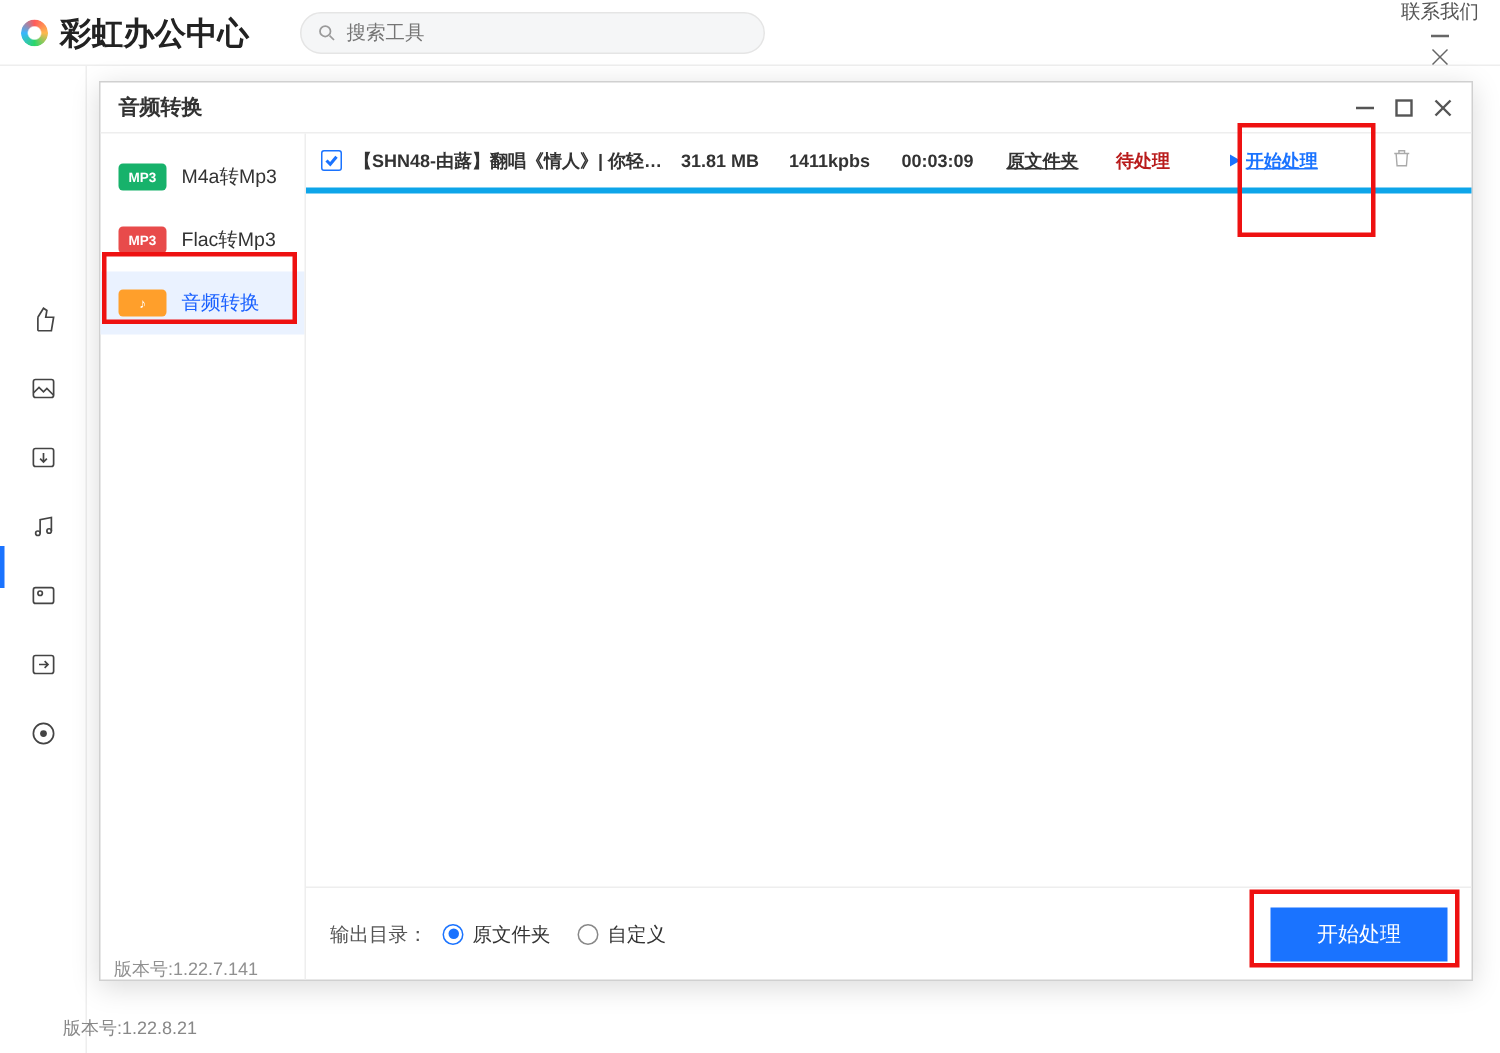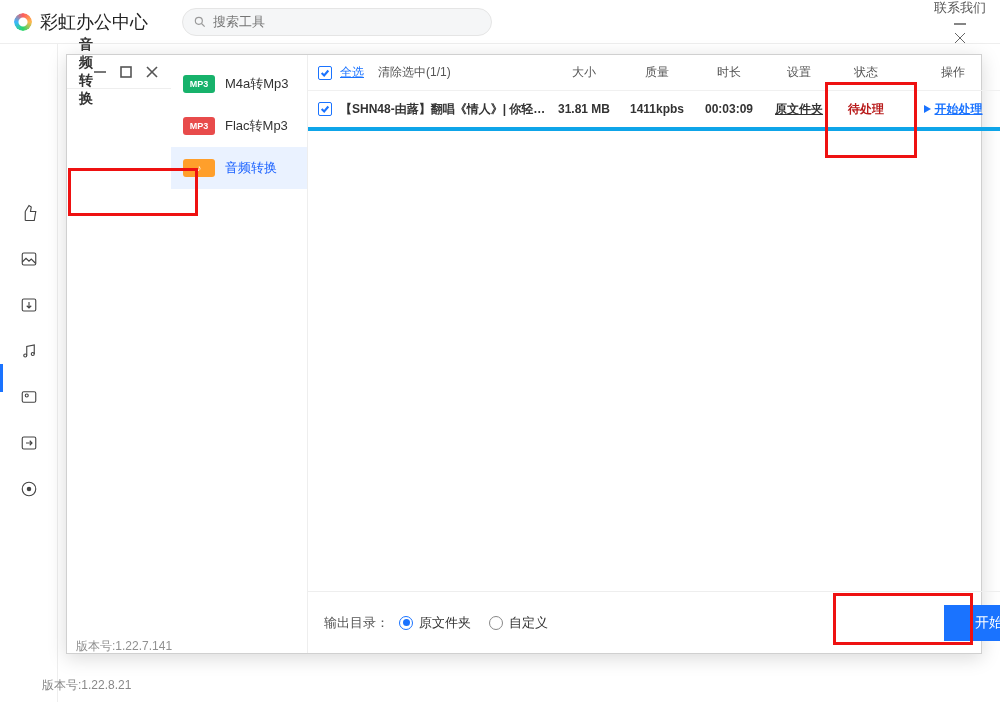--- a/index.html
+++ b/index.html
@@ -8,36 +8,36 @@
 
   
   .topbar { position: absolute; top: 0; left: 0; right: 0; height: 44px; display: flex; align-items: center; padding: 0 14px; border-bottom: 1px solid #eee; background: #fff; }
   .logo-ring {
     width: 18px; height: 18px; border-radius: 50%;
     background: conic-gradient(#ff5b5b, #ffb84d, #2bd66a, #39b6ff, #ff5b5b);
     -webkit-mask: radial-gradient(circle, transparent 4px, #000 5px);
     mask: radial-gradient(circle, transparent 4px, #000 5px);
     margin-right: 8px;
   }
-  .app-title { font-size: 18px; color: #222; font-weight: 400; }
+  .app-title { font-size: 21px; color: #222; font-weight: 700; }
   .search-wrap { margin-left: 34px; flex: 0 0 310px; height: 28px; background: #f5f6f7; border: 1px solid #e5e5e5; border-radius: 14px; display: flex; align-items: center; padding: 0 10px; gap: 6px; }
   .search-wrap svg { width: 14px; height: 14px; stroke: #9a9a9a; }
   .search-wrap input { border: none; outline: none; background: transparent; font-size: 13px; color: #555; flex: 1; }
   .top-right { margin-left: auto; display: flex; align-items: center; gap: 0; font-size: 13px; color: #555; flex-direction: column; }
   .win-btn { width: 14px; height: 14px; stroke: #666; cursor: pointer; }
 
   
   .leftrail { position: absolute; top: 44px; left: 0; width: 58px; bottom: 0; background: #fff; border-right: 1px solid #eee; padding-top: 160px; display: flex; flex-direction: column; align-items: center; gap: 28px; }
   .rail-icon { width: 18px; height: 18px; stroke: #444; fill: none; stroke-width: 1.5; }
   .rail-active { position: absolute; top: 320px; left: 0; width: 3px; height: 28px; background: #1a73ff; }
 
   .bg-footer { position: absolute; bottom: 8px; left: 42px; font-size: 12px; color: #888; display: flex; gap: 18px; }
 
   
-  .dialog { position: absolute; top: 54px; left: 66px; width: 916px; height: 600px; background: #fff; border: 1px solid #d0d0d0; box-shadow: 0 4px 18px rgba(0,0,0,0.15); display: flex; flex-direction: row; }
+  .dialog { position: absolute; top: 54px; left: 66px; width: 916px; height: 600px; background: #fff; border: 1px solid #d0d0d0; box-shadow: 0 4px 18px rgba(0,0,0,0.15); display: flex; flex-direction: column; }
   .dlg-titlebar { height: 34px; display: flex; align-items: center; padding: 0 12px; font-size: 14px; font-weight: 600; border-bottom: 1px solid #eee; }
   .dlg-titlebar .wctrls { margin-left: auto; display: flex; gap: 12px; }
   .wctrl { width: 14px; height: 14px; stroke: #555; stroke-width: 1.6; fill: none; cursor: pointer; }
 
   .dlg-body { flex: 1; display: flex; min-height: 0; }
   .sidepane { width: 136px; padding: 8px 0; }
   .side-item { height: 42px; display: flex; align-items: center; gap: 10px; padding-left: 12px; font-size: 13px; color: #333; cursor: pointer; }
   .side-item .si { width: 32px; height: 18px; border-radius: 3px; display: flex; align-items: center; justify-content: center; font-size: 9px; color: #fff; font-weight: 700; }
   .si-green { background: #17b26b; }
   .si-red { background: #e84b4b; }
@@ -179,38 +179,20 @@
           <span>Flac转Mp3</span>
         </div>
         <div class="side-item active">
           <span class="si si-orange">♪</span>
           <span>音频转换</span>
         </div>
       </div>
 
       <div class="mainpane">
 
-        <div class="colhead">
-          <div class="c-name">
-            <span class="cbx">
-                <svg viewBox="0 0 12 12">
-                  <polyline points="2,6 5,9 10,3"></polyline>
-                </svg>
-              </span>
-            <span class="link">全选</span>
-            <span style="cursor:pointer;">清除选中(1/1)</span>
-          </div>
-          <div class="c-size">大小</div>
-          <div class="c-quality">质量</div>
-          <div class="c-duration">时长</div>
-          <div class="c-setting">设置</div>
-          <div class="c-status">状态</div>
-          <div class="c-action">操作</div>
-          <div class="c-delete">删除</div>
-        </div>
 
         <div class="row">
           <div class="c-name">
             <span class="cbx">
                 <svg viewBox="0 0 12 12">
                   <polyline points="2,6 5,9 10,3"></polyline>
                 </svg>
               </span>
             <span class="fname">【SHN48-由蕗】翻唱《情人》| 你轻…</span>
           </div>

